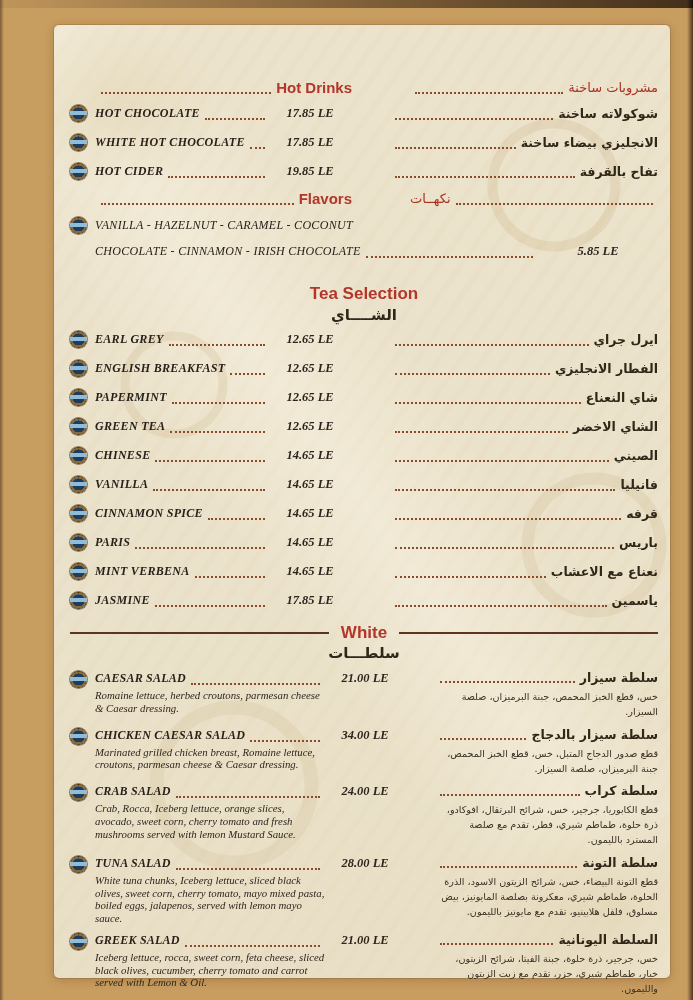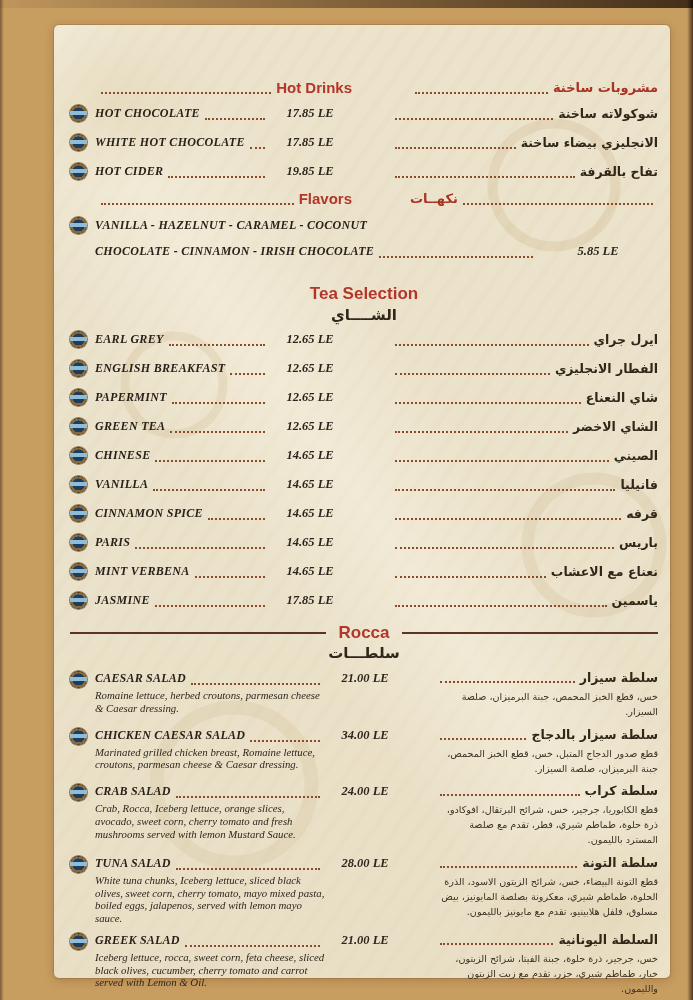--- a/index.html
+++ b/index.html
@@ -65,24 +65,24 @@
   .en-zone{display:flex;align-items:center;width:175px;flex:0 0 175px;}
   .en-name{font-style:italic;font-weight:600;font-size:12px;letter-spacing:.3px;color:#29211a;white-space:nowrap;}
   .price{flex:0 0 80px;text-align:center;font-style:italic;font-size:12.5px;color:#2d251d;font-weight:600;}
   .ar-zone{display:flex;align-items:center;flex:1 1 auto;margin-left:40px;}
   .ar-name{font-family:"DejaVu Sans", sans-serif;font-weight:700;font-size:12.5px;color:#312718;white-space:nowrap;direction:rtl;}
   
   .hdr-row{display:flex;align-items:center;height:24px;padding-left:26px;}
   .hdr-left{display:flex;align-items:center;width:256px;flex:0 0 256px;}
   .hdr-title-en{font-family:"Liberation Sans", sans-serif;font-weight:700;font-size:15px;color:#b2362a;white-space:nowrap;}
   .hdr-right{display:flex;align-items:center;flex:1 1 auto;margin-left:58px;}
-  .hdr-title-ar{font-family:"DejaVu Sans", sans-serif;font-weight:700;font-size:13px;color:#a93325;white-space:nowrap;direction:rtl;}
+  .hdr-title-ar{font-family:"DejaVu Sans", sans-serif;font-weight:400;font-size:13px;color:#a93325;white-space:nowrap;direction:rtl;}
   
   .flavor-line1{display:flex;align-items:center;height:26px;margin-top:2px;}
-  .flavor-text{font-style:italic;font-weight:700;font-size:12px;letter-spacing:.3px;color:#29211a;}
+  .flavor-text{font-style:italic;font-weight:400;font-size:12px;letter-spacing:.3px;color:#29211a;}
   .flavor-line2{display:flex;align-items:center;height:26px;padding-left:25px;}
   .flavor-line2 .price2{flex:0 0 120px;text-align:center;font-style:italic;font-size:12.5px;font-weight:600;color:#2d251d;}
   
   .center-head{text-align:center;margin-top:19px;}
   .center-title{font-family:"Liberation Sans", sans-serif;font-weight:700;font-size:17px;color:#b2362a;line-height:22px;}
   .center-ar{font-family:"DejaVu Sans", sans-serif;font-weight:700;font-size:15px;color:#30261a;line-height:20px;direction:rtl;}
   .rule-head{display:flex;align-items:center;margin-top:8px;}
   .rule{flex:1 1 auto;height:2px;background:#5d3421;}
   .rule-title{font-family:"Liberation Sans", sans-serif;font-weight:700;font-size:17px;color:#b2362a;padding:0 12px;white-space:nowrap;}
   
@@ -296,21 +296,21 @@
       </div>
     <span class="price">17.85 LE</span>
     <div class="ar-zone">
         <div class="leader"></div>
         <span class="ar-name">ياسمين</span>
       </div>
   </div>
 
   <div class="rule-head">
     <div class="rule"></div>
-    <span class="rule-title">Rocca</span>
+    <span class="rule-title">White</span>
     <div class="rule"></div>
   </div>
   <div class="center-ar" style="text-align:center;">سلطـــات</div>
 
   <div class="salad-row">
     <span class="bullet"></span>
     <div class="sl-left">
       <div class="sl-name-row">
           <span class="sl-name">CAESAR SALAD</span>
           <div class="leader"></div>

